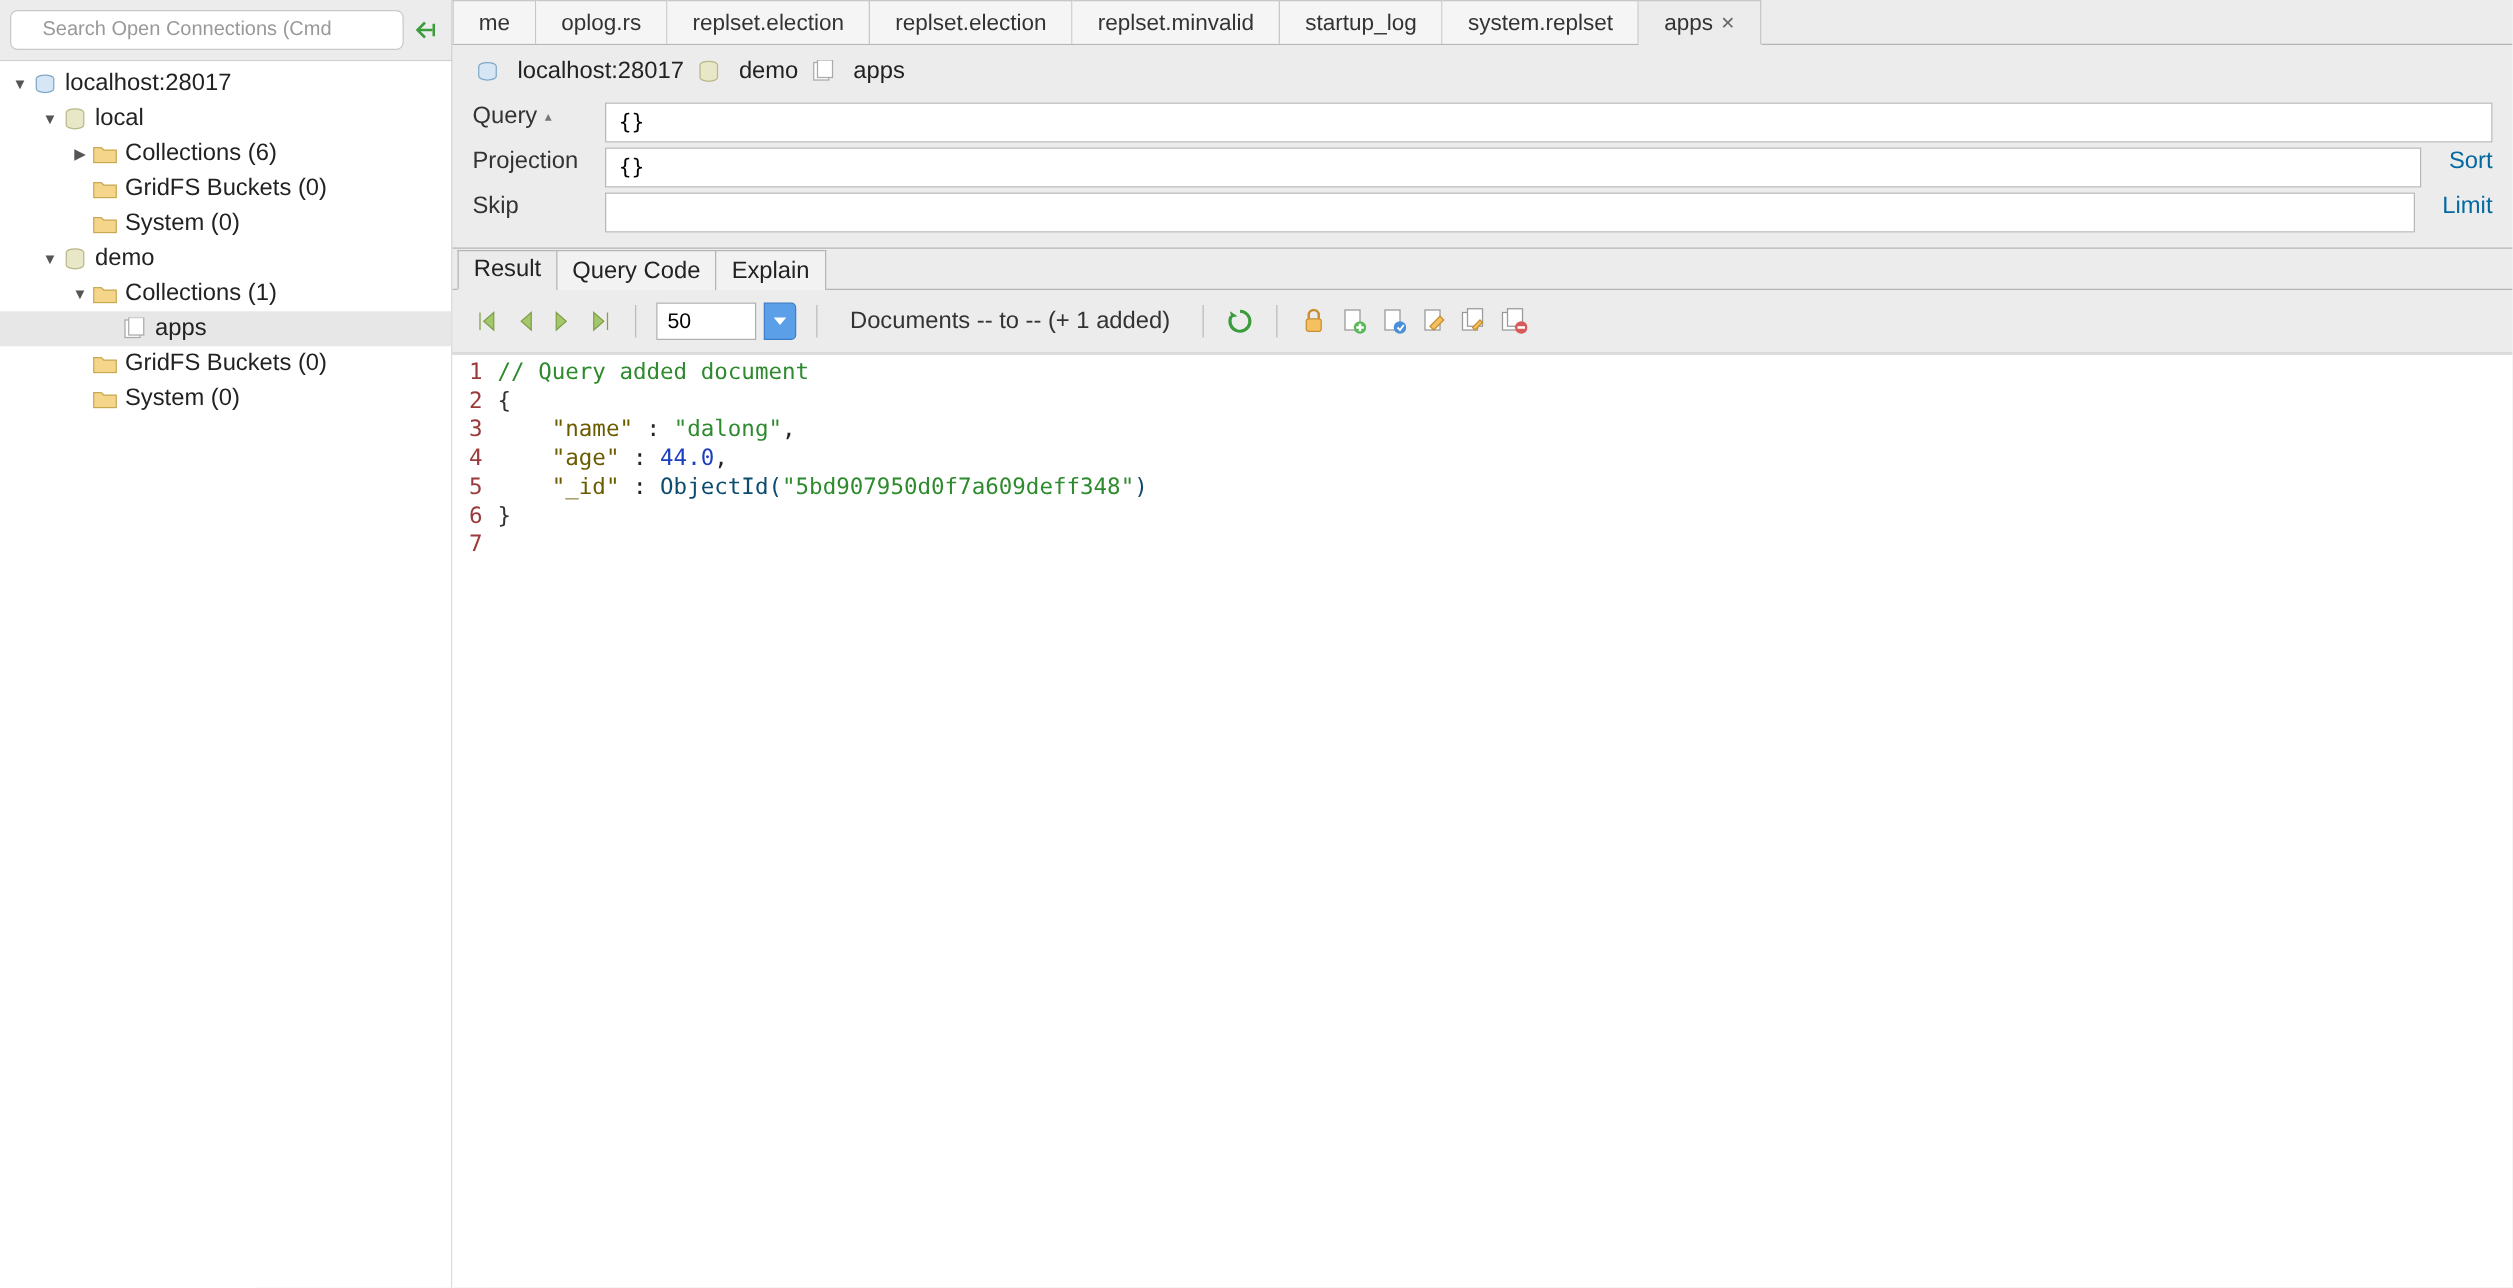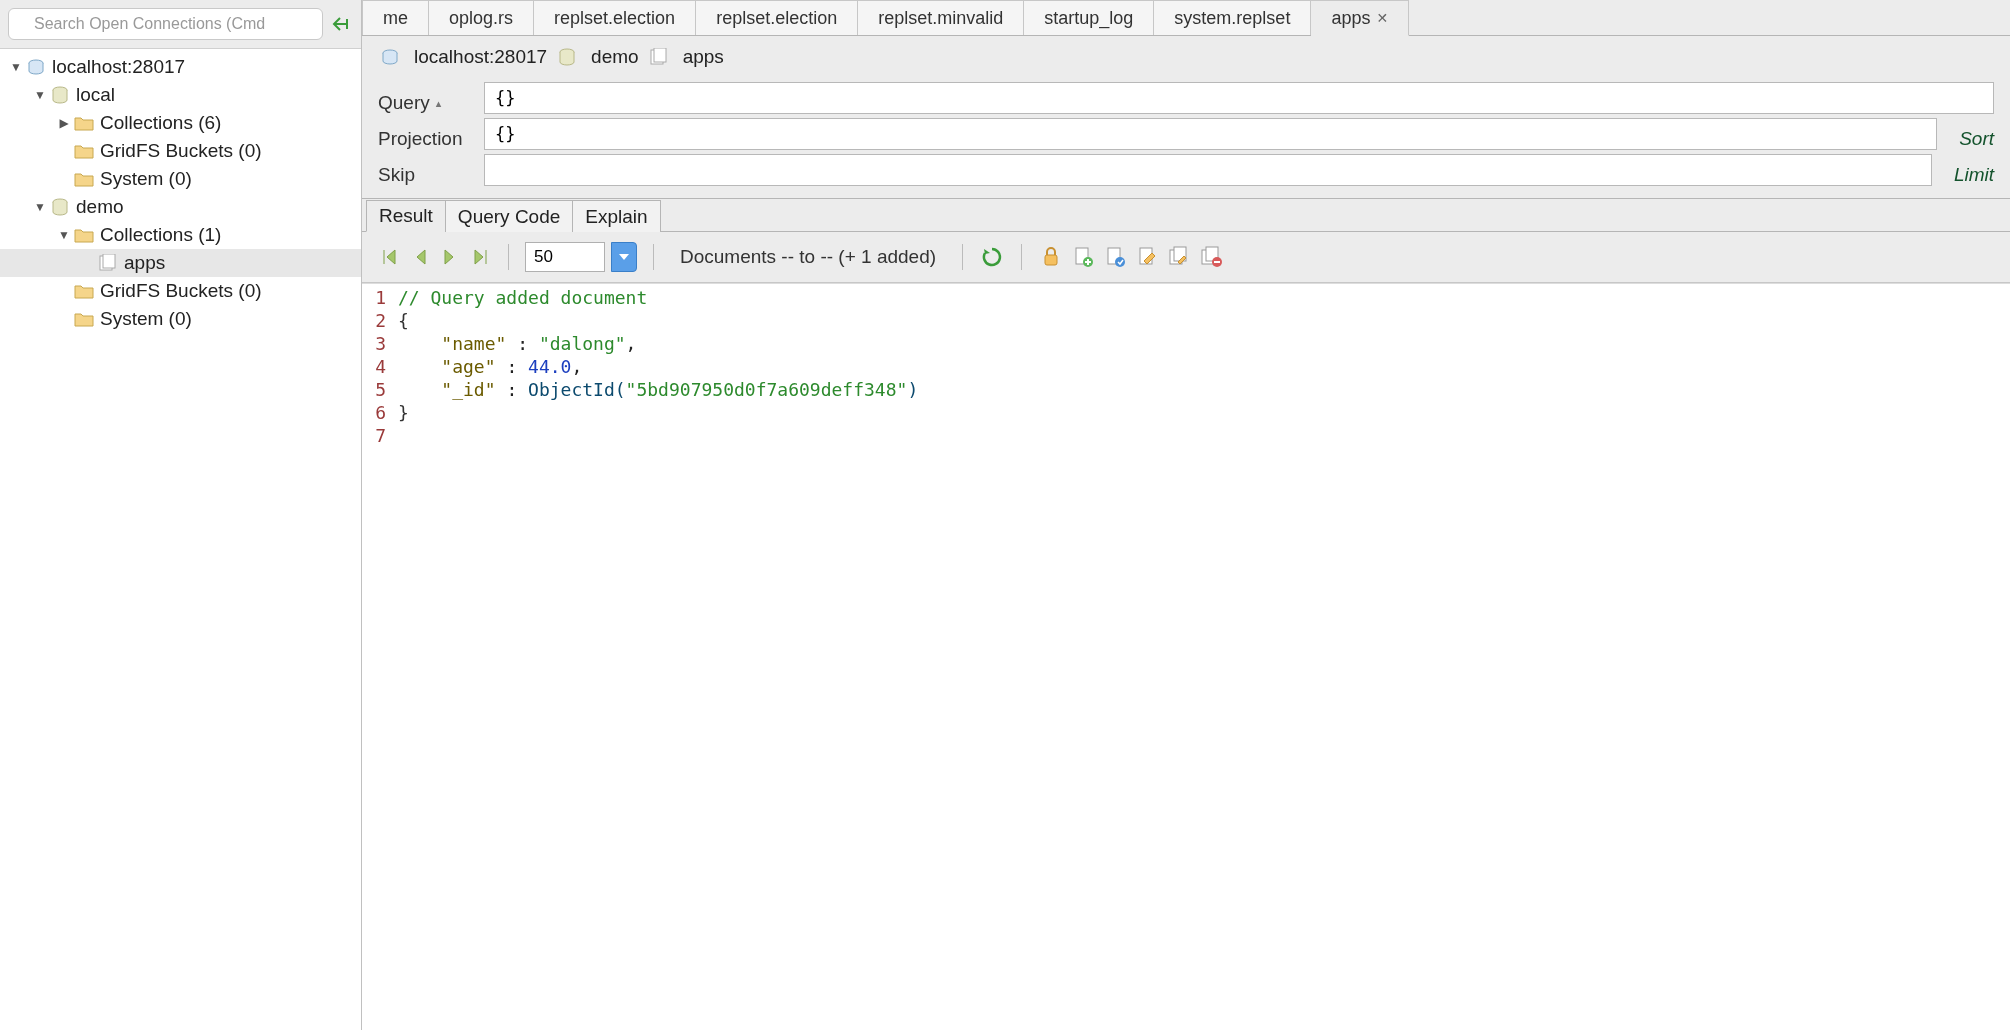--- a/index.html
+++ b/index.html
@@ -90,32 +90,32 @@
   .breadcrumb {
     display: flex;
     align-items: center;
     gap: 8px;
     padding: 10px 16px 6px 16px;
     font-size: 19px;
   }
   .query-area {
     padding: 4px 16px 8px 16px;
   }
-  .qrow { display: flex; align-items: flex-end; margin: 4px 0; gap: 12px; }
+  .qrow { display: flex; align-items: flex-start; margin: 4px 0; gap: 12px; }
   .qlabel { width: 94px; font-size: 19px; color: #333; display:flex; align-items:center; gap:6px; }
   .qinput {
     flex: 1;
     height: 32px;
     border: 1px solid #b8b8b8;
     background: #fff;
     padding: 0 10px;
     font-family: Menlo, Monaco, Consolas, monospace;
     font-size: 17px;
   }
-  .side-label { font-size: 19px; color:#14532d; padding-left:10px;font-style:italic; }
+  .side-label { font-size: 19px; color:#0369a1; padding-left:10px; }
   .result-tabs {
     display: flex;
     border-top: 1px solid #b5b5b5;
     border-bottom: 1px solid #b5b5b5;
     background: #ececec;
     height: 34px;
     padding-left: 4px;
   }
   .rtab {
     padding: 0 12px;

